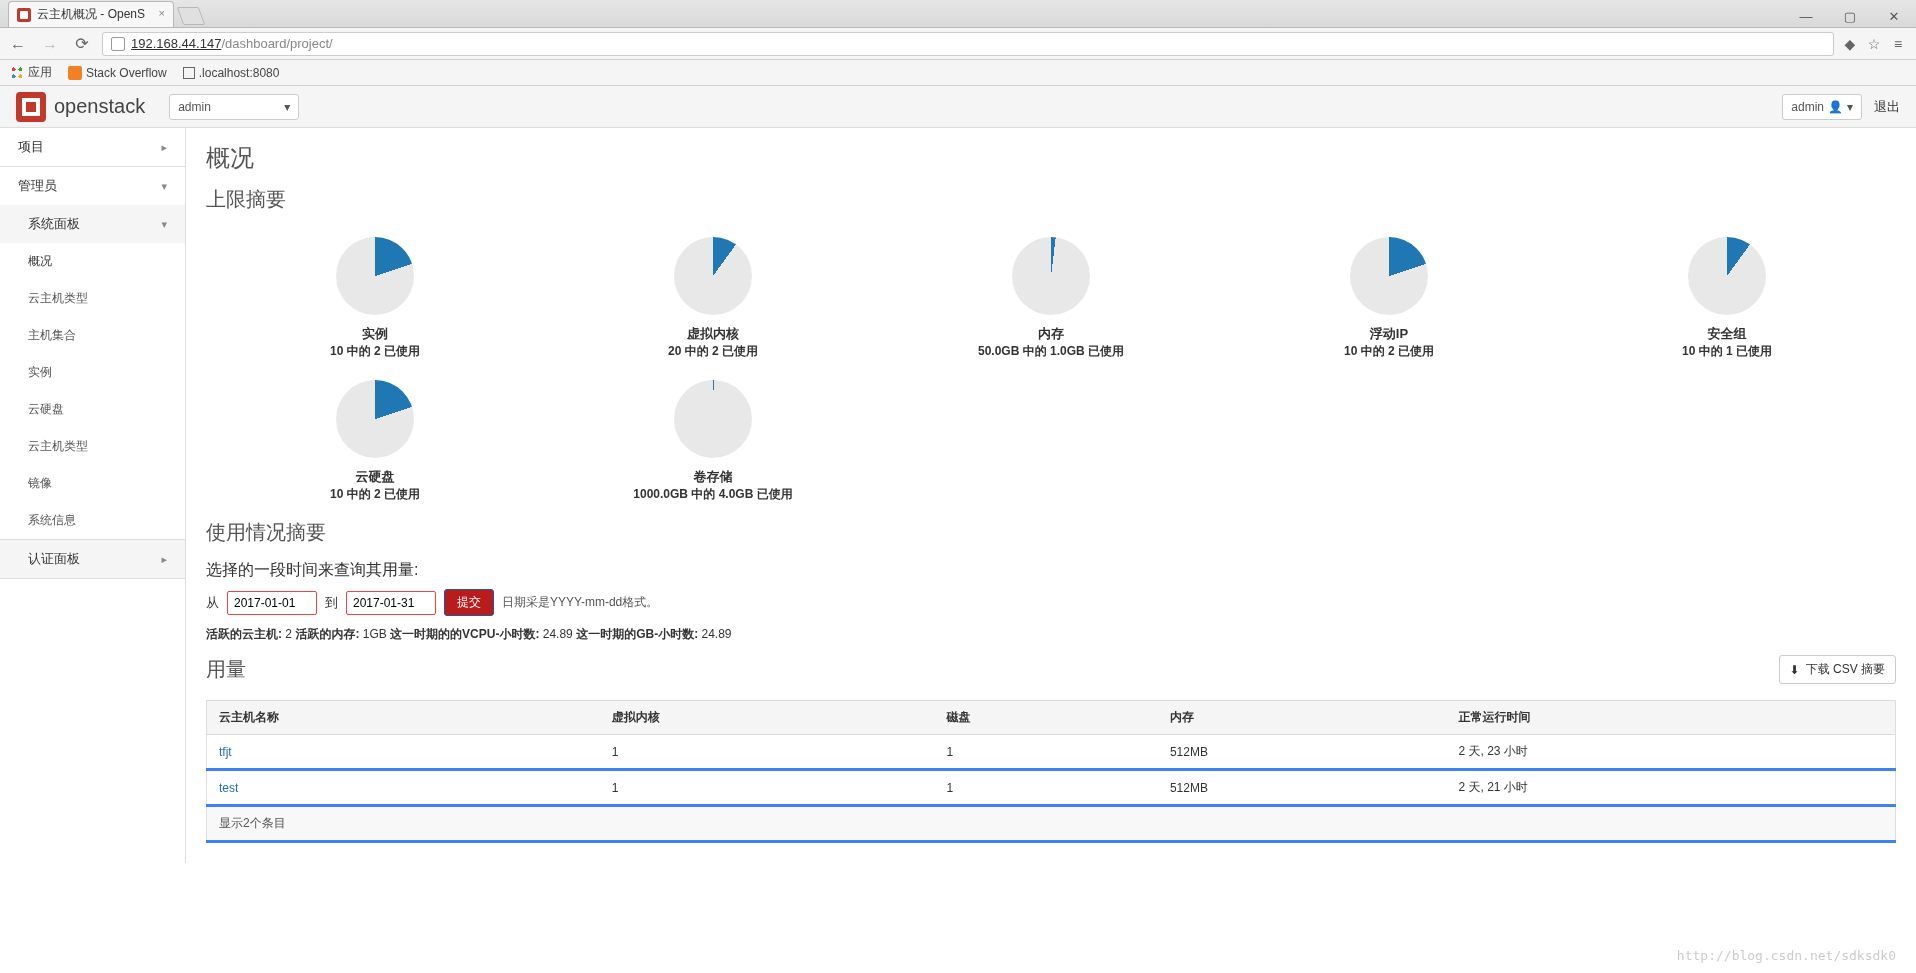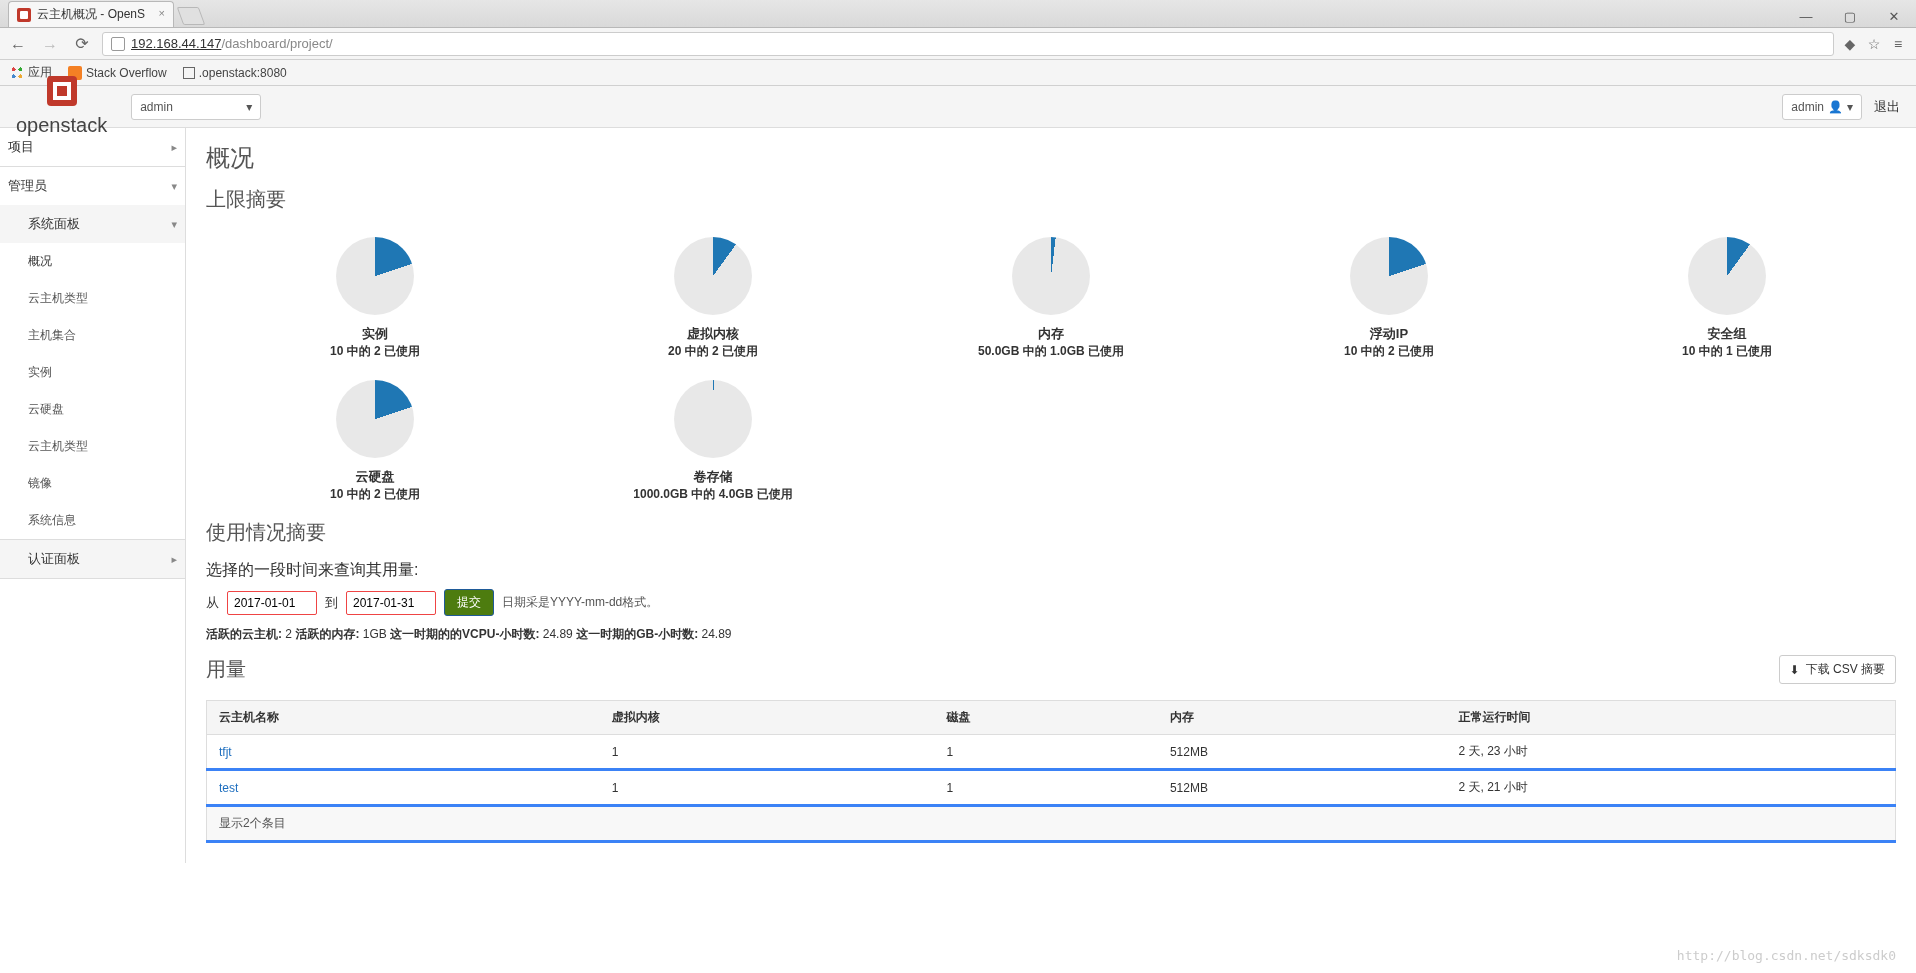--- a/index.html
+++ b/index.html
@@ -26,52 +26,52 @@
   .bm-item{display:flex;align-items:center;gap:4px;}
   .bm-apps-icon{display:inline-block;width:14px;height:14px;background:
     radial-gradient(circle at 25% 25%, #d44 2px, transparent 2px),
     radial-gradient(circle at 75% 25%, #3a3 2px, transparent 2px),
     radial-gradient(circle at 25% 75%, #48c 2px, transparent 2px),
     radial-gradient(circle at 75% 75%, #ea3 2px, transparent 2px);}
   .bm-so-icon{width:14px;height:14px;display:inline-block;background:linear-gradient(#f48024,#f48024);border-radius:2px;}
   .bm-lh-icon{width:12px;height:12px;display:inline-block;border:1px solid #666;}
   
   .topbar { height:42px; background:#f5f5f5; border-bottom:1px solid #ddd; display:flex; align-items:center; padding:0 16px;}
-  .brand { display:flex; align-items:center; gap:8px; margin-right:24px;flex-direction:column;}
+  .brand { display:flex; align-items:center; gap:8px; margin-right:24px;}
   .brand-logo { width:30px; height:30px; background:#c0392b; border-radius:4px; position:relative;}
   .brand-logo::after{content:"";position:absolute;inset:6px;background:#fff;}
   .brand-logo::before{content:"";position:absolute;left:10px;top:10px;width:10px;height:10px;background:#c0392b;z-index:1;}
   .brand-text { font-size:20px; color:#444; font-weight:400;}
   .project-dd { width:130px; height:26px; border:1px solid #ccc; background:#fff; border-radius:3px; display:flex; align-items:center; padding:0 8px; font-size:12px; color:#555; justify-content:space-between;}
   .top-right{margin-left:auto;display:flex;align-items:center;gap:12px;}
   .user-dd { height:26px; border:1px solid #ccc; background:#fff; border-radius:3px; display:flex; align-items:center; padding:0 8px; font-size:12px; color:#555; gap:4px;}
   .signout { font-size:13px; color:#333;}
   
   .layout{display:flex;}
   .sidebar{width:186px; border-right:1px solid #ddd;}
   .side-panel{border-bottom:1px solid #ddd;}
-  .side-head{padding:10px 8px;font-size:13px;color:#333;display:flex;justify-content:space-between;align-items:center;cursor:pointer;}
+  .side-head{padding:10px 18px;font-size:13px;color:#333;display:flex;justify-content:space-between;align-items:center;cursor:pointer;}
   .side-head.sub{padding-left:28px;background:#f5f5f5;}
   .side-caret{color:#888;font-size:11px;}
   .side-items{}
   .side-item{padding:10px 14px 10px 28px;font-size:12px;color:#555;cursor:pointer;}
   .side-item.active{background:#fff;color:#333;font-weight:500;}
   .main{flex:1;padding:14px 20px 20px 20px;}
   h2.page-title{font-size:24px;font-weight:400;color:#555;margin-bottom:12px;}
   h3.section-title{font-size:20px;font-weight:400;color:#555;margin:6px 0 14px 0;}
   h4.sub-h{font-size:16px;font-weight:400;color:#333;margin:8px 0;}
   .quotas{display:flex;flex-wrap:wrap;gap:0;}
   .quota{width:20%;text-align:center;padding:10px 0;}
   .pie{width:78px;height:78px;border-radius:50%;margin:0 auto 10px auto;background:#eee;}
   .q-label{font-size:13px;font-weight:700;color:#333;}
   .q-usage{font-size:12px;font-weight:700;color:#333;}
   .usage-form{display:flex;align-items:center;gap:8px;font-size:13px;margin:8px 0;}
   .usage-form input[type=text]{width:90px;height:24px;border:1px solid #ef4444;border-radius:2px;padding:0 6px;font-size:12px;}
   .btn-primary{background:#0d6efd;background:#1f6fbf;background:#0066cc;color:#fff;border:1px solid #005bb7;border-radius:3px;padding:4px 12px;font-size:12px;cursor:pointer;}
-  .btn-primary{background:#4d7c0f;border-color:#1f5a98;}
+  .btn-primary{background:#b91c1c;border-color:#1f5a98;}
   .hint{font-size:12px;color:#555;}
   .summary-line{font-size:12px;color:#333;margin:10px 0;}
   .summary-line b{font-weight:700;}
   .usage-header{display:flex;align-items:center;justify-content:space-between;margin-top:12px;}
   .btn-default{border:1px solid #ccc;background:#fff;border-radius:3px;padding:5px 10px;font-size:12px;color:#333;display:flex;align-items:center;gap:6px;}
   table.usage-table{width:100%;border:1px solid #ddd;border-collapse:collapse;margin-top:16px;font-size:12px;}
   table.usage-table th, table.usage-table td{padding:8px 12px;text-align:left;border-bottom:3px solid #3b82f6;}
   table.usage-table thead th{background:#f5f5f5;font-weight:700;border-bottom:1px solid #ddd;}
   table.usage-table tfoot td{background:#f8f8f8;color:#555;}
   a.link{color:#1f6fbf;text-decoration:none;}
@@ -114,21 +114,21 @@
   <span class="bm-item">
       <span class="bm-apps-icon"></span>
       <span>应用</span>
     </span>
   <span class="bm-item">
       <span class="bm-so-icon"></span>
       <span>Stack Overflow</span>
     </span>
   <span class="bm-item">
       <span class="bm-lh-icon"></span>
-      <span>.openstack:8080</span>
+      <span>.localhost:8080</span>
     </span>
 </div>
 
 <div class="topbar">
   <div class="brand">
     <div class="brand-logo"></div>
     <span class="brand-text">openstack</span>
   </div>
   <div class="project-dd">
     <span>admin</span>

